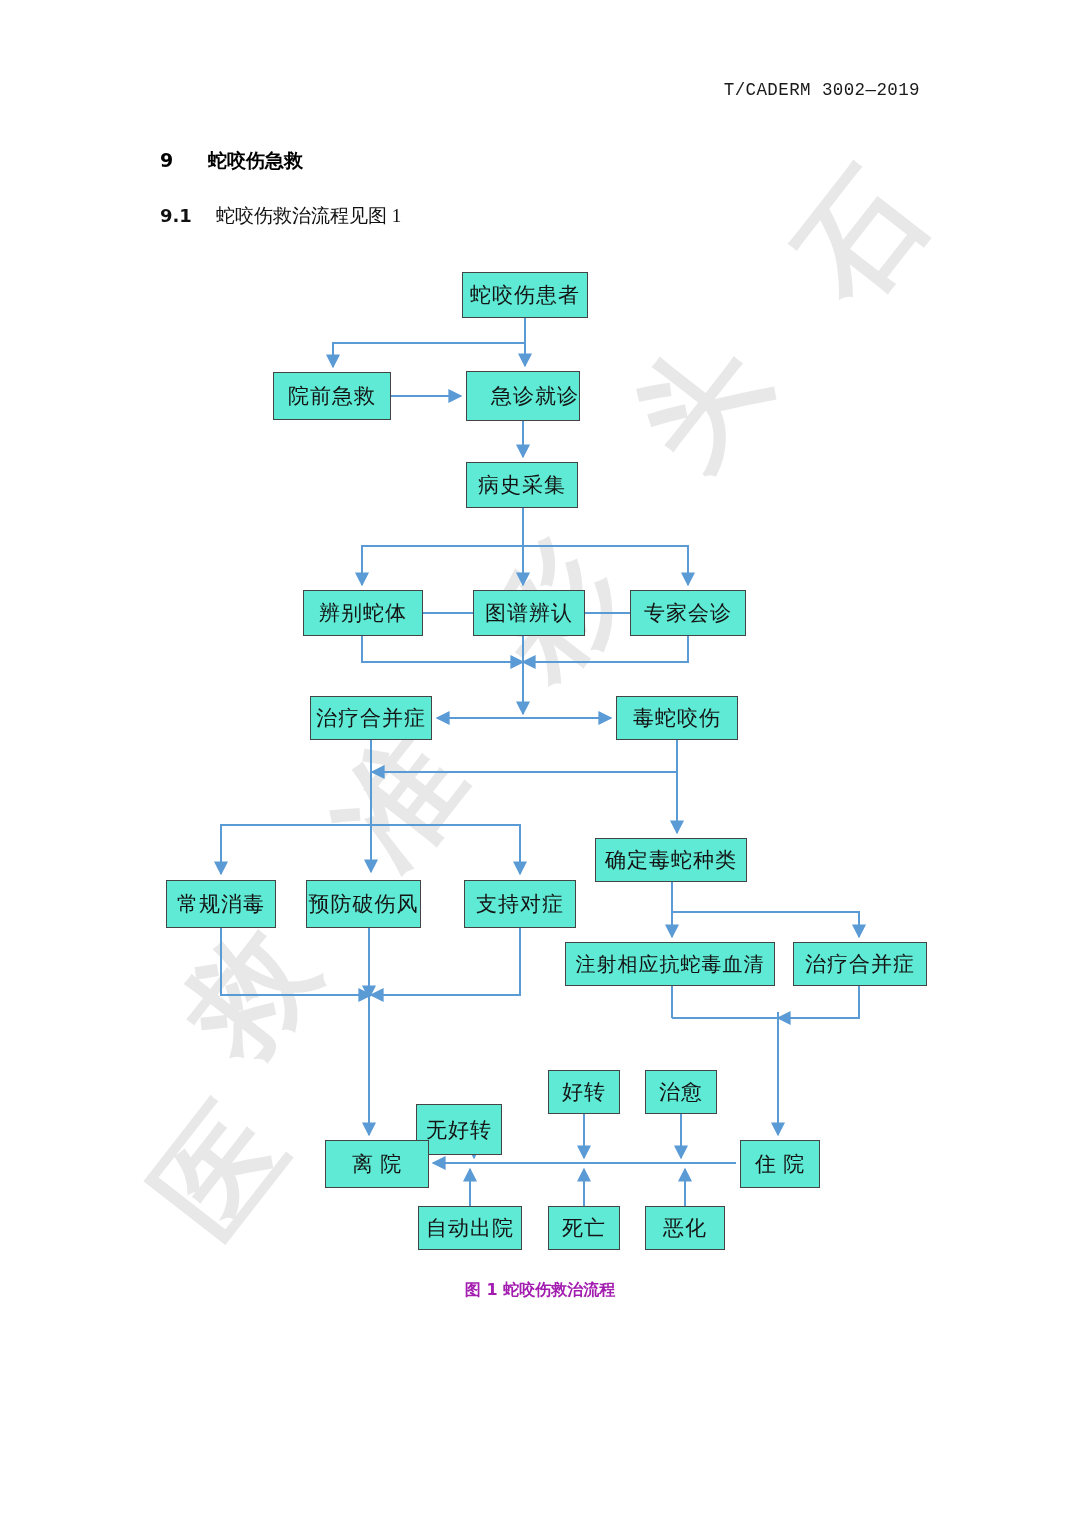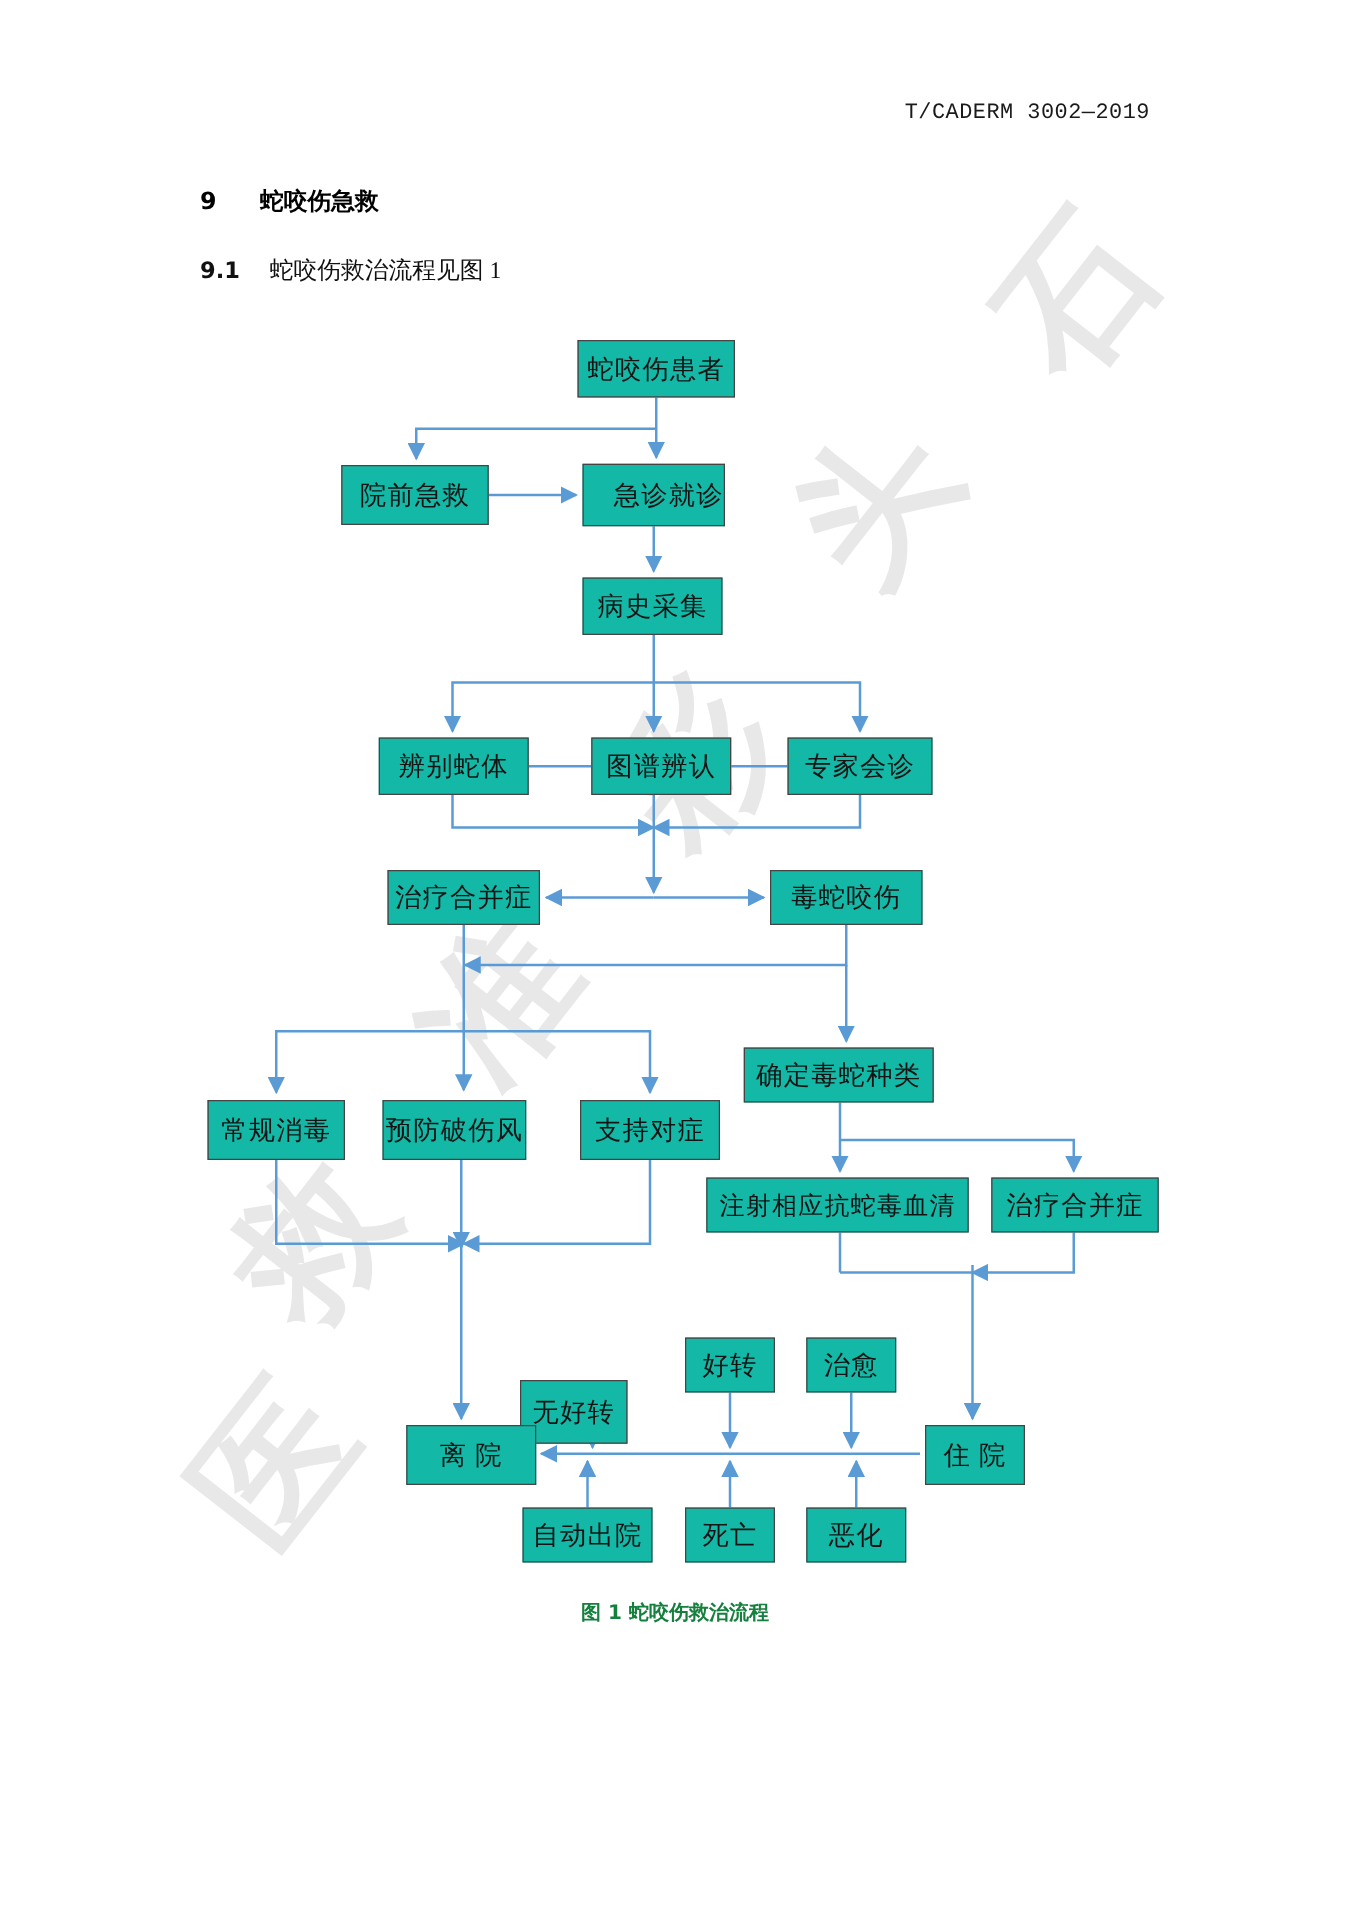--- a/index.html
+++ b/index.html
@@ -55,35 +55,35 @@
     position:absolute;left:160px;top:203px;
     font-size:19px;color:#111;z-index:3;white-space:nowrap;
   }
   .h-sub .num{font-family:"DejaVu Sans","Liberation Sans",sans-serif;font-weight:700;margin-right:24px;font-size:18px;}
 
   
   .fig-caption{
     position:absolute;left:0;top:1280px;width:1080px;
     text-align:center;
     font-family:"DejaVu Sans","Liberation Sans",sans-serif;
-    font-weight:700;font-size:16px;color:#15803d;z-index:3;
+    font-weight:700;font-size:16px;color:#a21caf;z-index:3;
   }
   .page-no{
     position:absolute;left:0;top:1368px;width:1080px;
     text-align:center;font-size:17px;color:#222;z-index:3;
     font-family:"Liberation Serif","DejaVu Serif",serif;
   }
 
   
   .chart{position:absolute;left:0;top:0;width:1080px;height:1527px;z-index:2;}
   .svg-layer{position:absolute;left:0;top:0;}
   .node{
     position:absolute;
     border:1.6px solid #444444;
-    background:#14b8a6;
+    background:#5eead4;
     display:flex;align-items:center;justify-content:center;
     font-family:"Liberation Serif","DejaVu Serif",serif;
     font-size:21px;color:#141414;
     box-sizing:border-box;
     letter-spacing:1px;
     z-index:2;
   }
   .node.wide{font-size:20px;}
 </style>
 </head>

